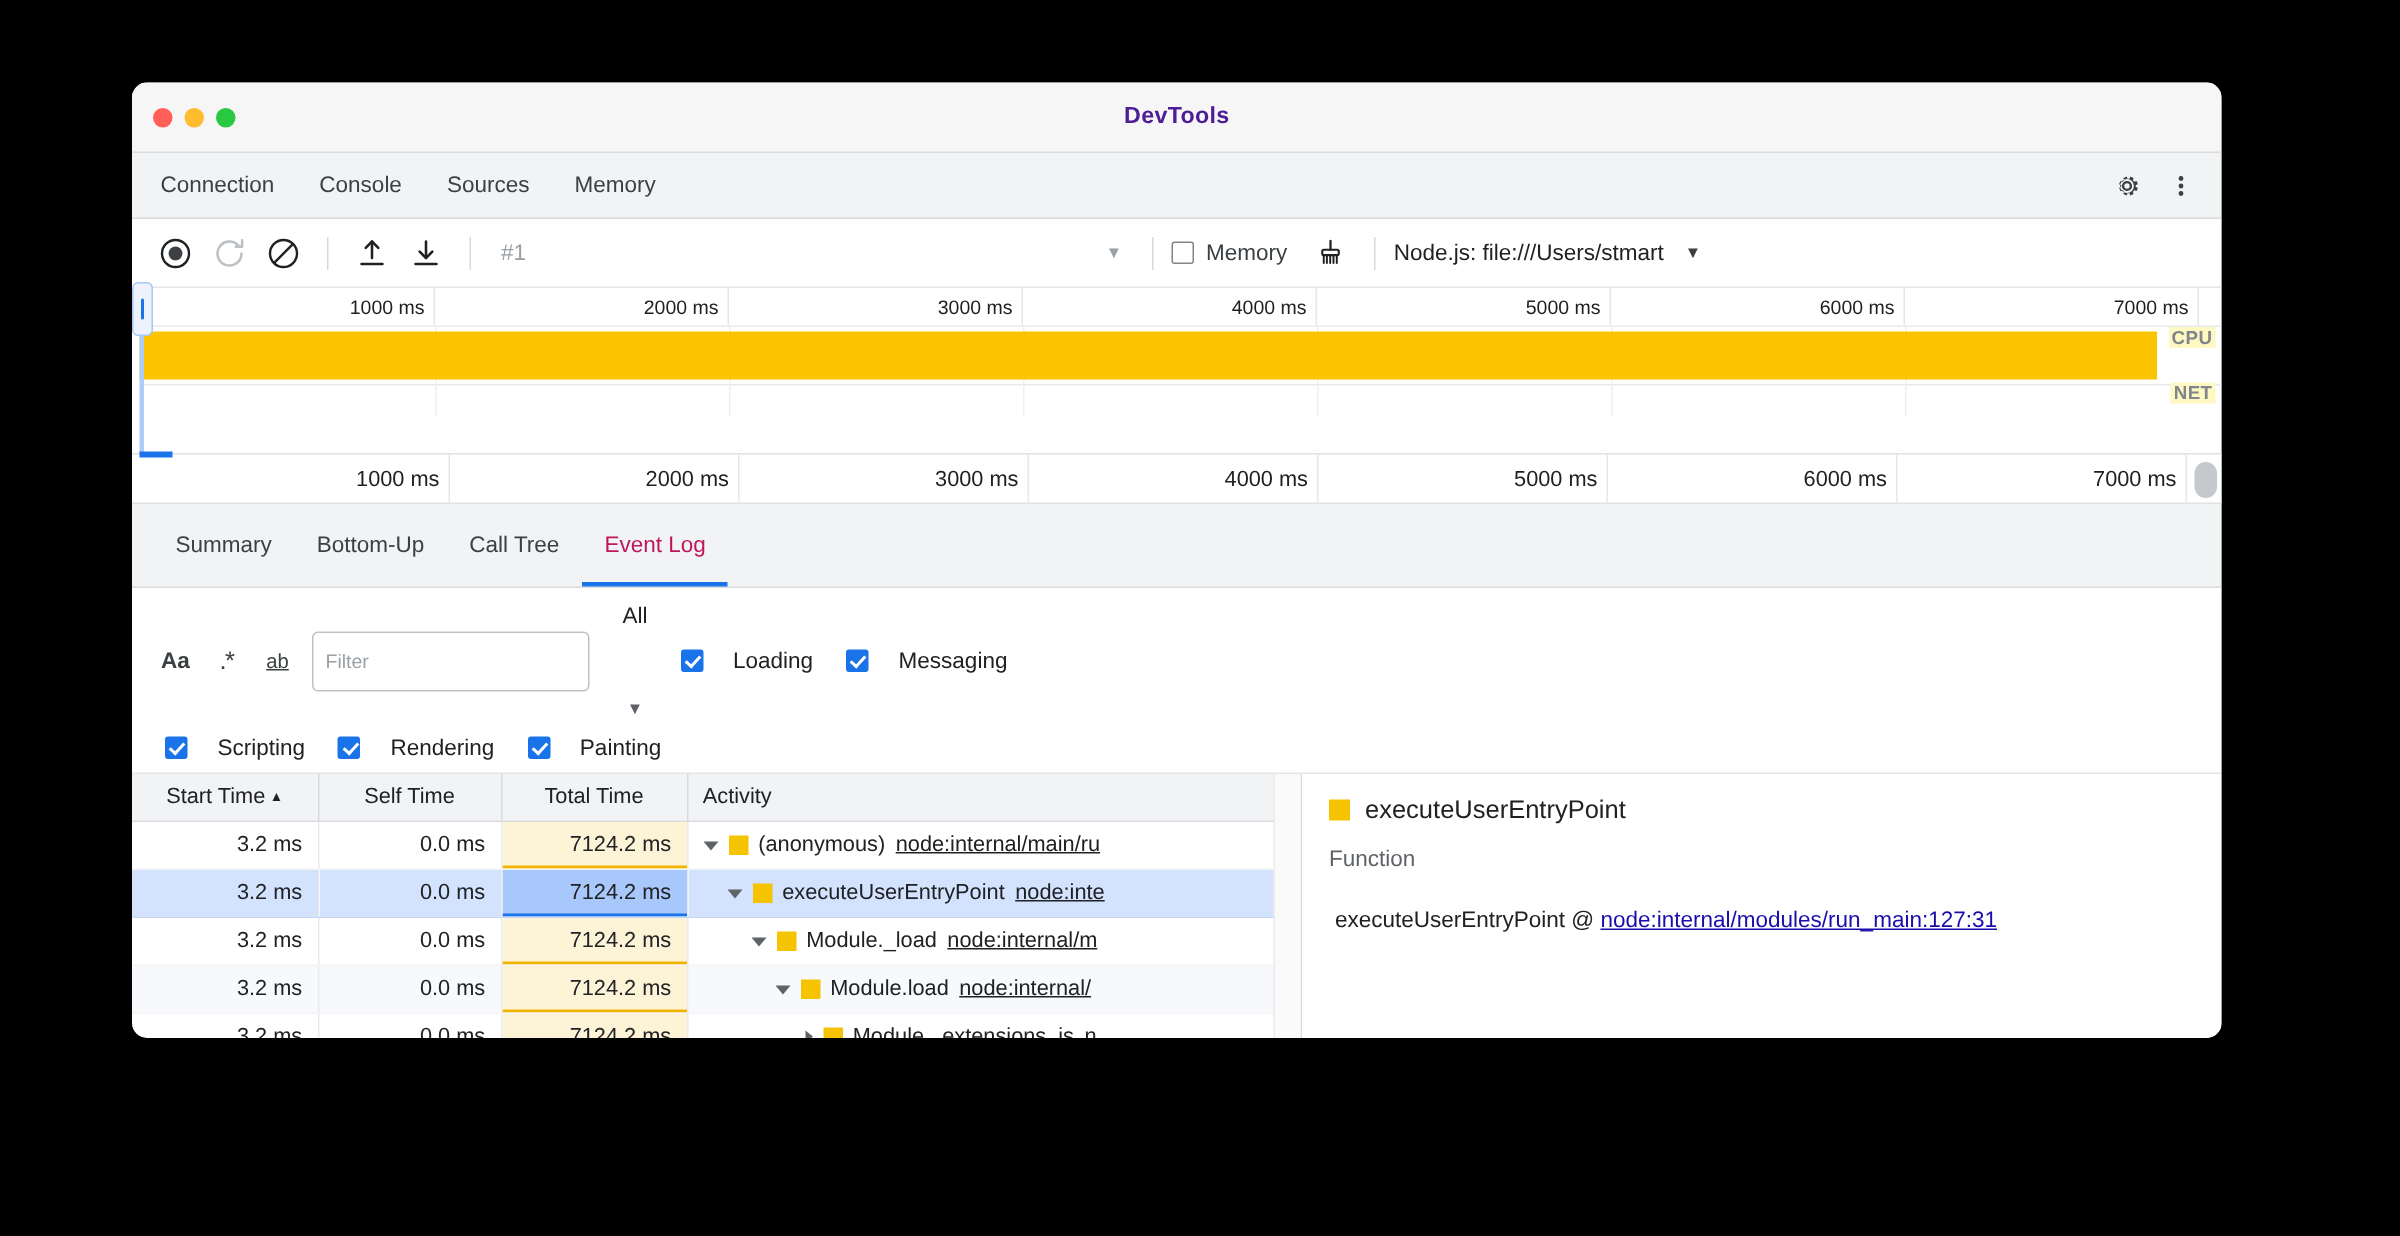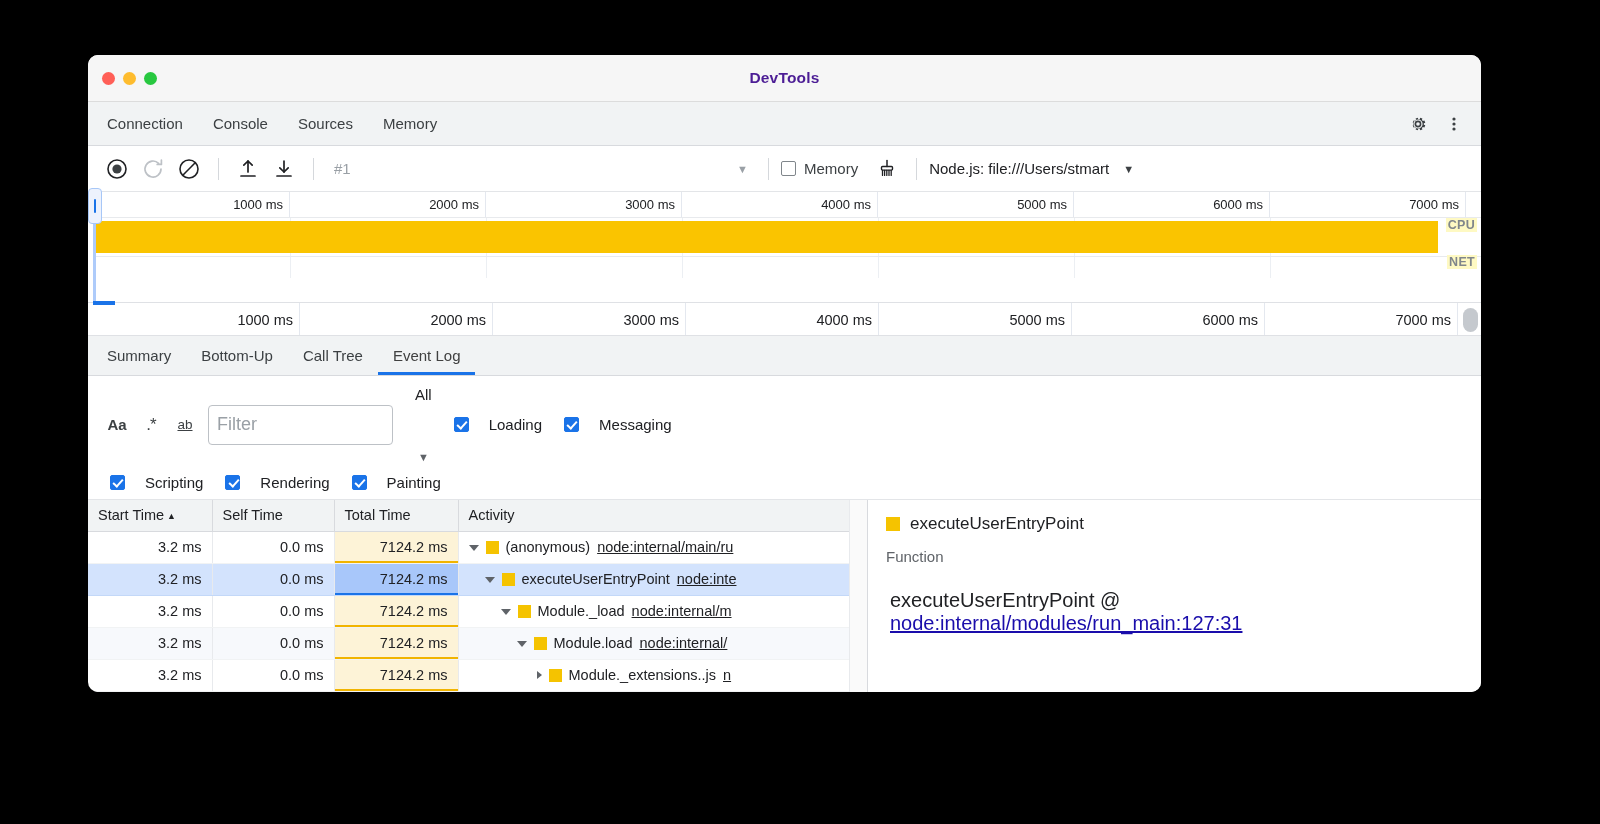--- a/index.html
+++ b/index.html
@@ -137,46 +137,46 @@
   .bottom-ruler { position:relative; height:34px; border-top:1px solid #dfe1e5;
                   border-bottom:1px solid #dfe1e5; background:#fff; }
   .blue-marker { position:absolute; left:5px; top:-2px; width:22px; height:4px; background:#1a73e8; }
   .hscroll-thumb {
     position:absolute; right:3px; top:5px; width:15px; height:24px;
     background:#c5c9ce; border-radius:8px;
   }
 
   
   .detailtabs {
-    height:40px; background:#f1f3f4; border-bottom:1px solid #d8dade;
-    display:flex; align-items:stretch; padding-left:4px;
+    height:56px; background:#f1f3f4; border-bottom:1px solid #d8dade;
+    display:flex; align-items:stretch; padding-left:14px;
   }
   .dtab {
     display:flex; align-items:center; padding:0 15px;
     font-size:15px; color:#3c4043; position:relative; cursor:default;
   }
-  .dtab.active { color:#404040; }
+  .dtab.active { color:#be185d; }
   .dtab.active::after {
     content:""; position:absolute; left:0; right:0; bottom:0; height:3px; background:#1a73e8;
   }
 
   
   .filterbar { background:#fff; padding:10px 0 8px 12px; }
   .frow { display:flex; align-items:center; gap:0; }
   .frow + .frow { margin-top:11px; padding-left:10px; }
   .ficon {
     width:34px; height:26px; display:flex; align-items:center; justify-content:center;
     font-size:14px; color:#3c4043; cursor:default;
   }
   .ficon.aa { font-weight:bold; font-size:15px; }
   .ficon.regex { font-size:17px; letter-spacing:-1px; }
   .ficon.word { text-decoration:underline; font-size:13.5px; }
   .filter-input {
     width:185px; height:40px; border:1px solid #bdc1c6; border-radius:4px;
-    margin-left:6px; padding:0 8px; font-size:18px; color:#5f6368;
+    margin-left:6px; padding:0 8px; font-size:13px; color:#5f6368;
     display:flex; align-items:center; background:#fff;
   }
   .filter-input span { color:#9aa0a6; }
   .fsel { display:flex; align-items:center; gap:48px; margin-left:22px;
           font-size:15px; color:#202124;flex-direction:column; }
   .fsel .caret { font-size:11px; color:#5f6368; }
   .chk { display:flex; align-items:center; gap:20px; font-size:15px; color:#202124; margin-left:22px; }
   .chk:first-child { margin-left:0; }
 
   
@@ -185,21 +185,21 @@
   .scrolltrack { position:absolute; right:0; top:0; bottom:0; width:18px; background:#fafafa;
                  border-left:1px solid #e8eaed; }
 
   table { width:762px; border-collapse:collapse; table-layout:fixed; }
   th {
     background:#f1f3f4; font-size:14.5px; font-weight:normal; color:#202124;
     text-align:left; height:31px; padding:0 10px;
     border-right:1px solid #d8dade; border-bottom:1px solid #d8dade;
     white-space:nowrap;
   }
-  th.num { text-align:left; }
+  th.num { text-align:center; }
   td {
     font-size:14.5px; color:#202124; height:31px; padding:0 10px;
     border-right:1px solid #e8eaed; border-bottom:1px solid #f1f3f4;
     white-space:nowrap; overflow:hidden;
   }
   td.num { text-align:right; }
   tr.alt td { background:#f7f9fc; }
   tr.sel td { background:#d3e3fd; border-bottom-color:#c3d8f8; }
   .sortarrow { font-size:9px; margin-left:3px; vertical-align:1px; }
 
@@ -217,21 +217,21 @@
   .tri.open { border-left:5px solid transparent;border-right:5px solid transparent;
               border-top:6px solid #5f6368; border-bottom:0; margin-top:2px; }
   .swatch { width:13px; height:13px; background:#f5c300; flex:0 0 auto; }
   .url { color:#202124; text-decoration:underline; }
 
   
   .details { flex:1; background:#fff; padding:14px 16px 0 18px; overflow:hidden; }
   .det-title { display:flex; align-items:center; gap:10px; font-size:17px; color:#202124; }
   .det-title .swatch { width:14px; height:14px; }
   .det-sub { font-size:15px; color:#5f6368; margin:14px 0 6px 0; }
-  .det-row { font-size:20px; color:#202124; padding-left:4px;margin-top:24px; }
+  .det-row { font-size:15px; color:#202124; padding-left:4px;margin-top:24px; }
   .det-link { color:#1a0dab; text-decoration:underline; }
 </style>
 </head>
 <body>
 
 <div class="window">
 
   <div class="titlebar">
     <div class="traffic">
       <span class="dot red"></span>

